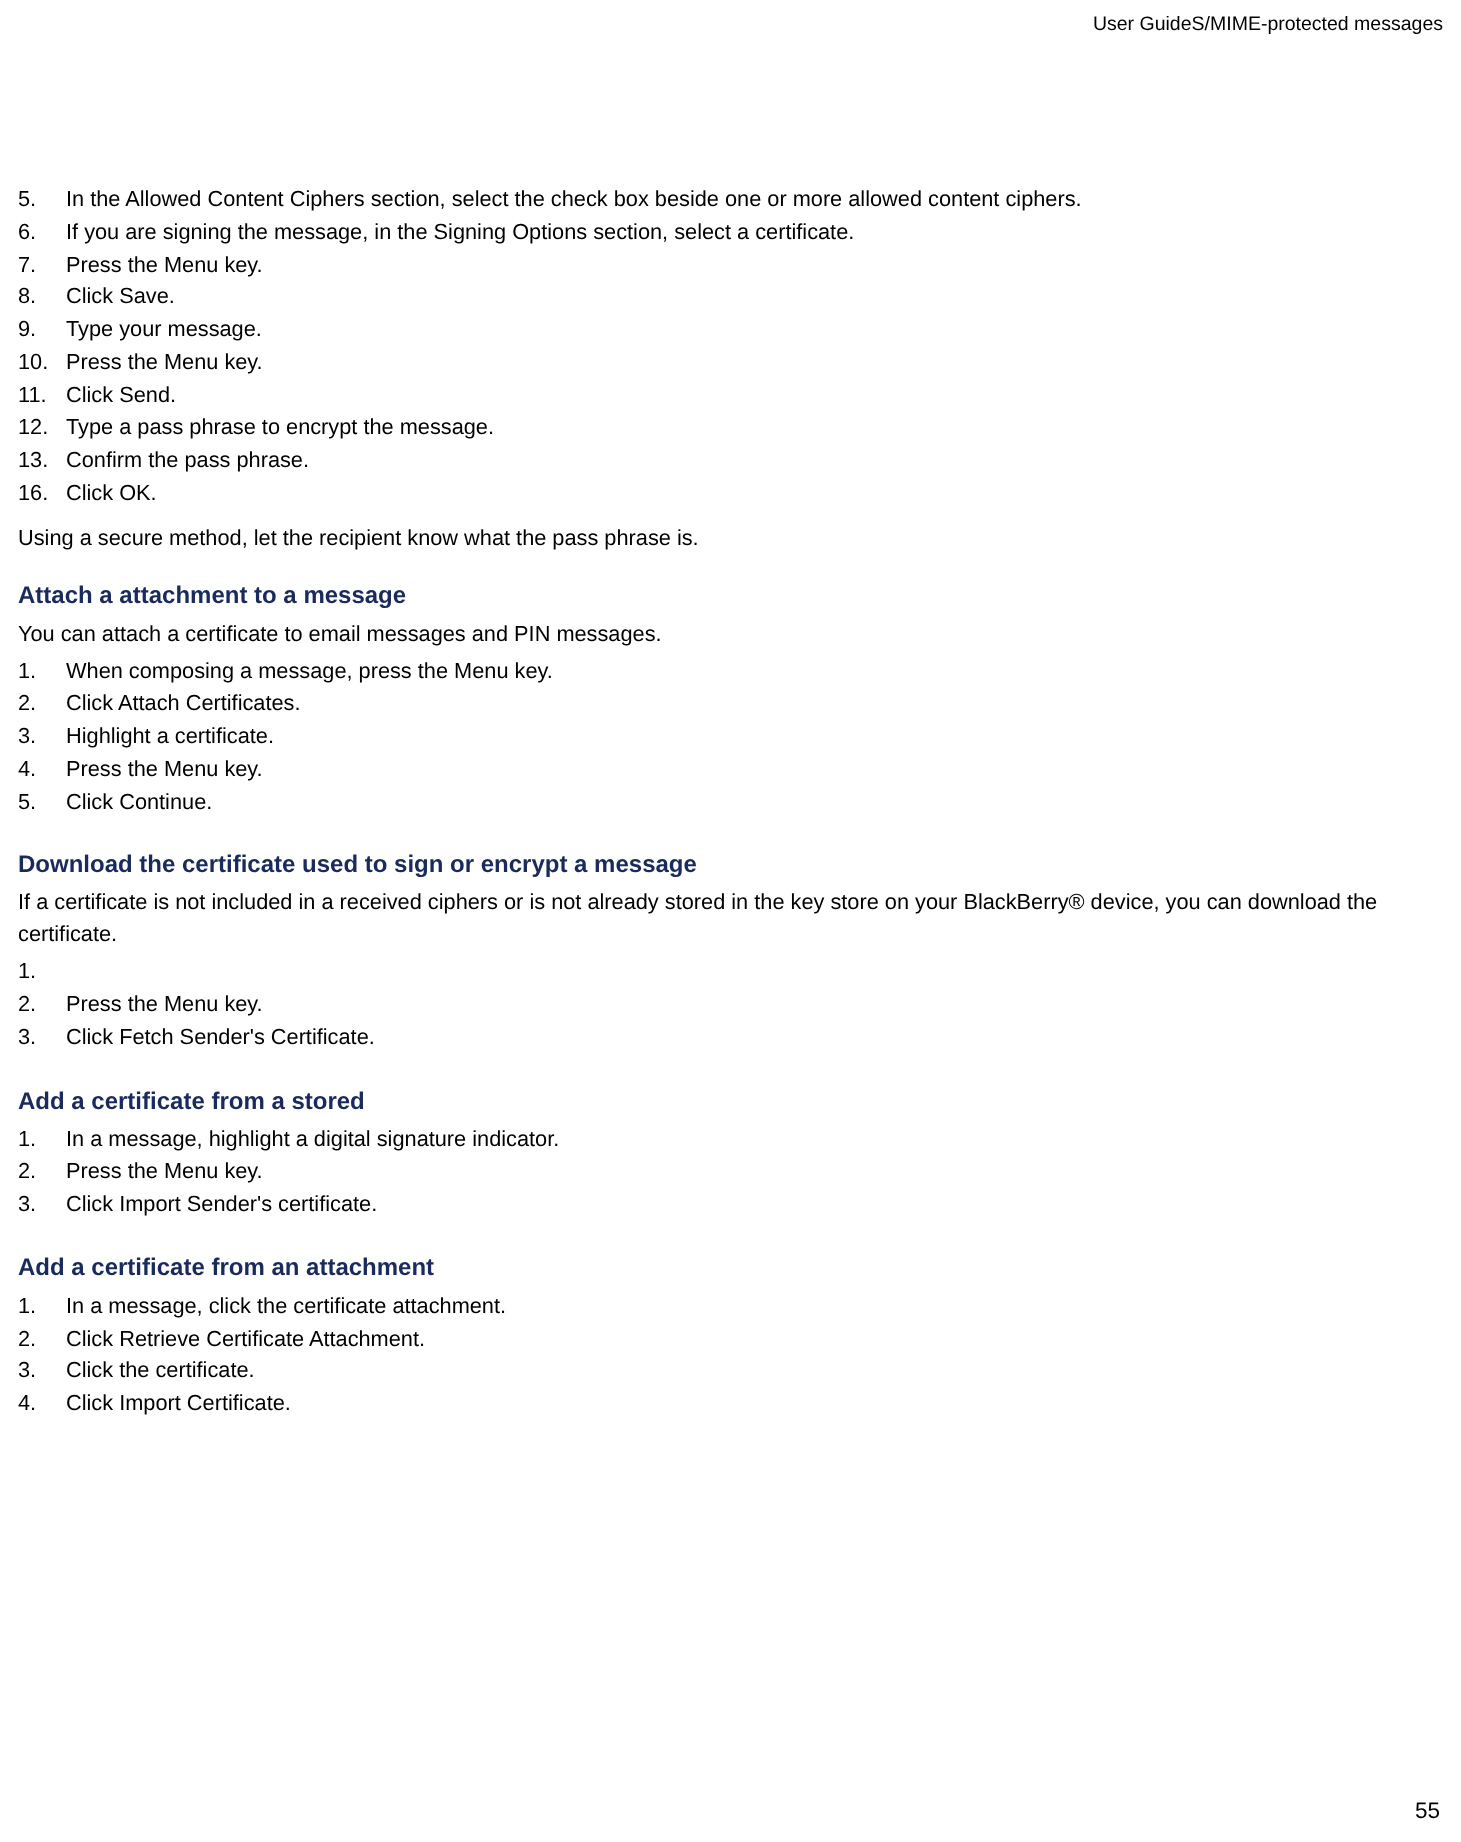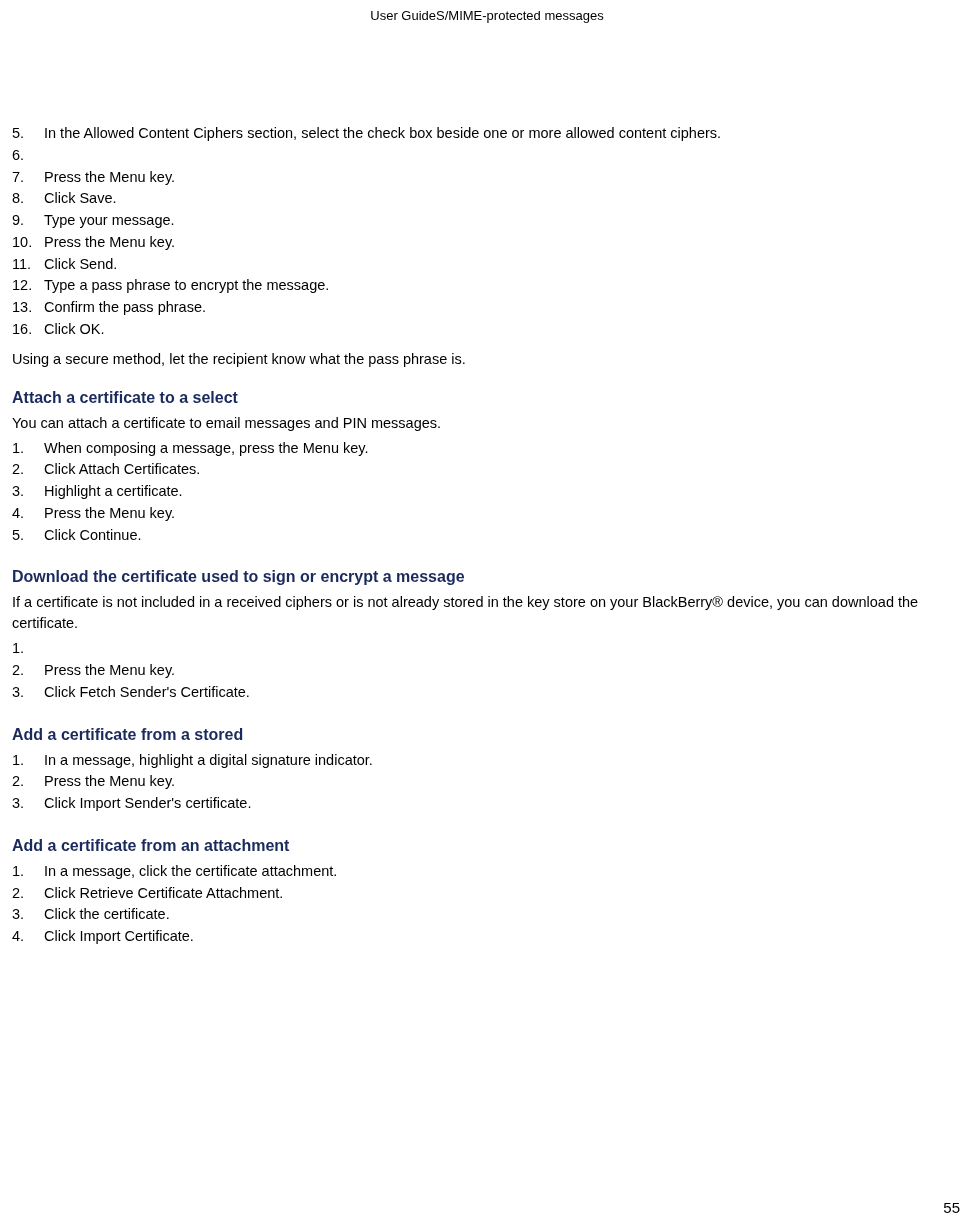--- a/index.html
+++ b/index.html
@@ -11,21 +11,21 @@
       font-family: Arial, Helvetica, sans-serif;
       width: 974px;
       height: 1228px;
       background: #ffffff;
       position: relative;
       padding: 8px 8px 8px 8px;
       color: #000;
     }
     .header {
       display: flex;
-      justify-content: center;
+      justify-content: flex-end;
       font-size: 13px;
       padding: 0 4px;
       margin-bottom: 100px;
     }
     .content {
       padding: 0 0px;
     }
     ol.first-list {
       list-style: none;
       padding-left: 0;
@@ -92,20 +92,21 @@
 </div>
 
 <div class="content">
   <ol class="first-list" id="first-list">
       <li>
         <span class="num">5.</span>
         <span>In the <span class="bold">Allowed Content Ciphers</span> section, select the check box beside one or more allowed content ciphers.</span>
       </li>
       <li>
         <span class="num">6.</span>
+        <span>If you are signing the message, in the <span class="bold">Signing Options</span> section, select a certificate.</span>
       </li>
       <li>
         <span class="num">7.</span>
         <span>Press the <span class="bold">Menu</span> key.</span>
       </li>
       <li>
         <span class="num">8.</span>
         <span>Click <span class="bold">Save</span>.</span>
       </li>
       <li>
@@ -128,21 +129,21 @@
         <span class="num">13.</span>
         <span>Confirm the pass phrase.</span>
       </li>
       <li>
         <span class="num">16.</span>
         <span>Click <span class="bold">OK</span>.</span>
       </li>
     </ol>
   <p class="note">Using a secure method, let the recipient know what the pass phrase is.</p>
   <div id="sections-container">
-      <div class="section-heading">Attach a certificate to a select</div>
+      <div class="section-heading">Attach a attachment to a message</div>
       <p class="section-intro">You can attach a certificate to email messages and PIN messages.</p>
       <ol class="steps">
         <li>
           <span class="num">1.</span>
           <span>When composing a message, press the <span class="bold">Menu</span> key.</span>
         </li>
         <li>
           <span class="num">2.</span>
           <span>Click <span class="bold">Attach Certificates</span>.</span>
         </li>

